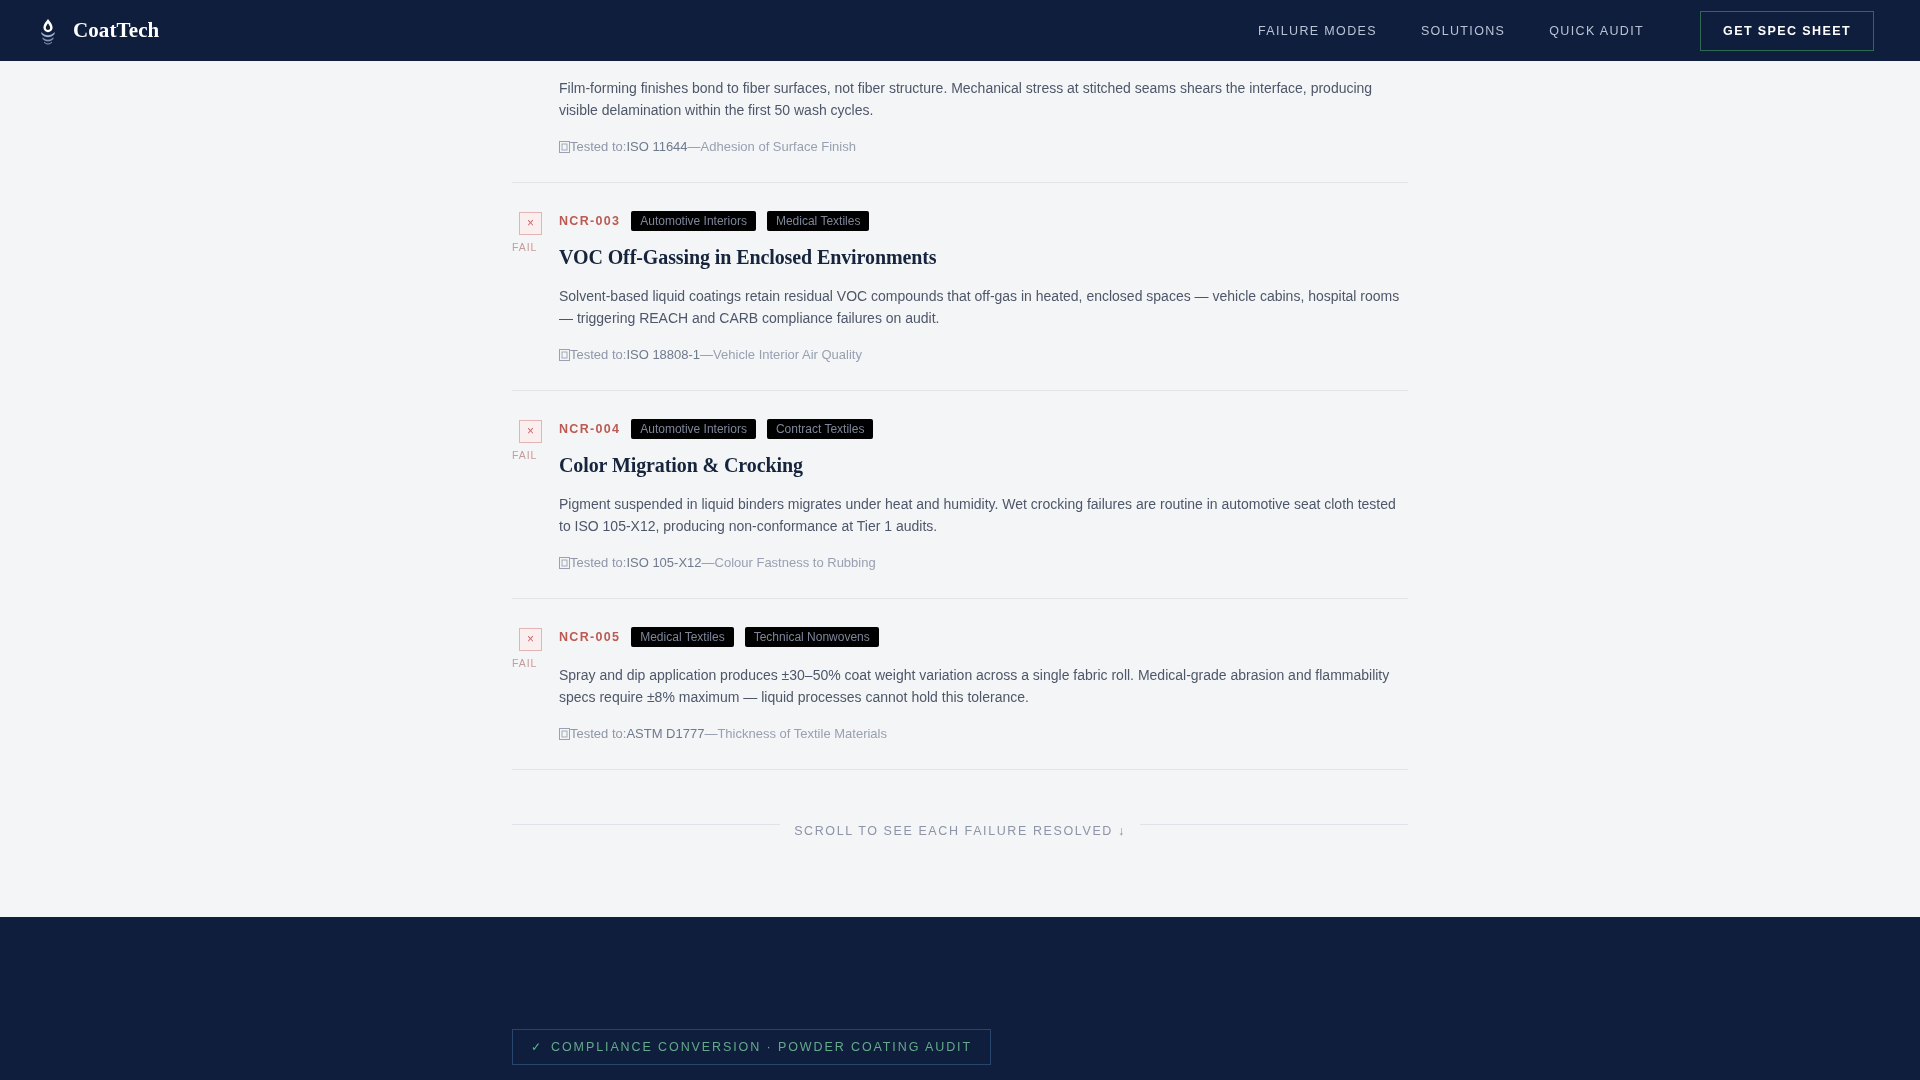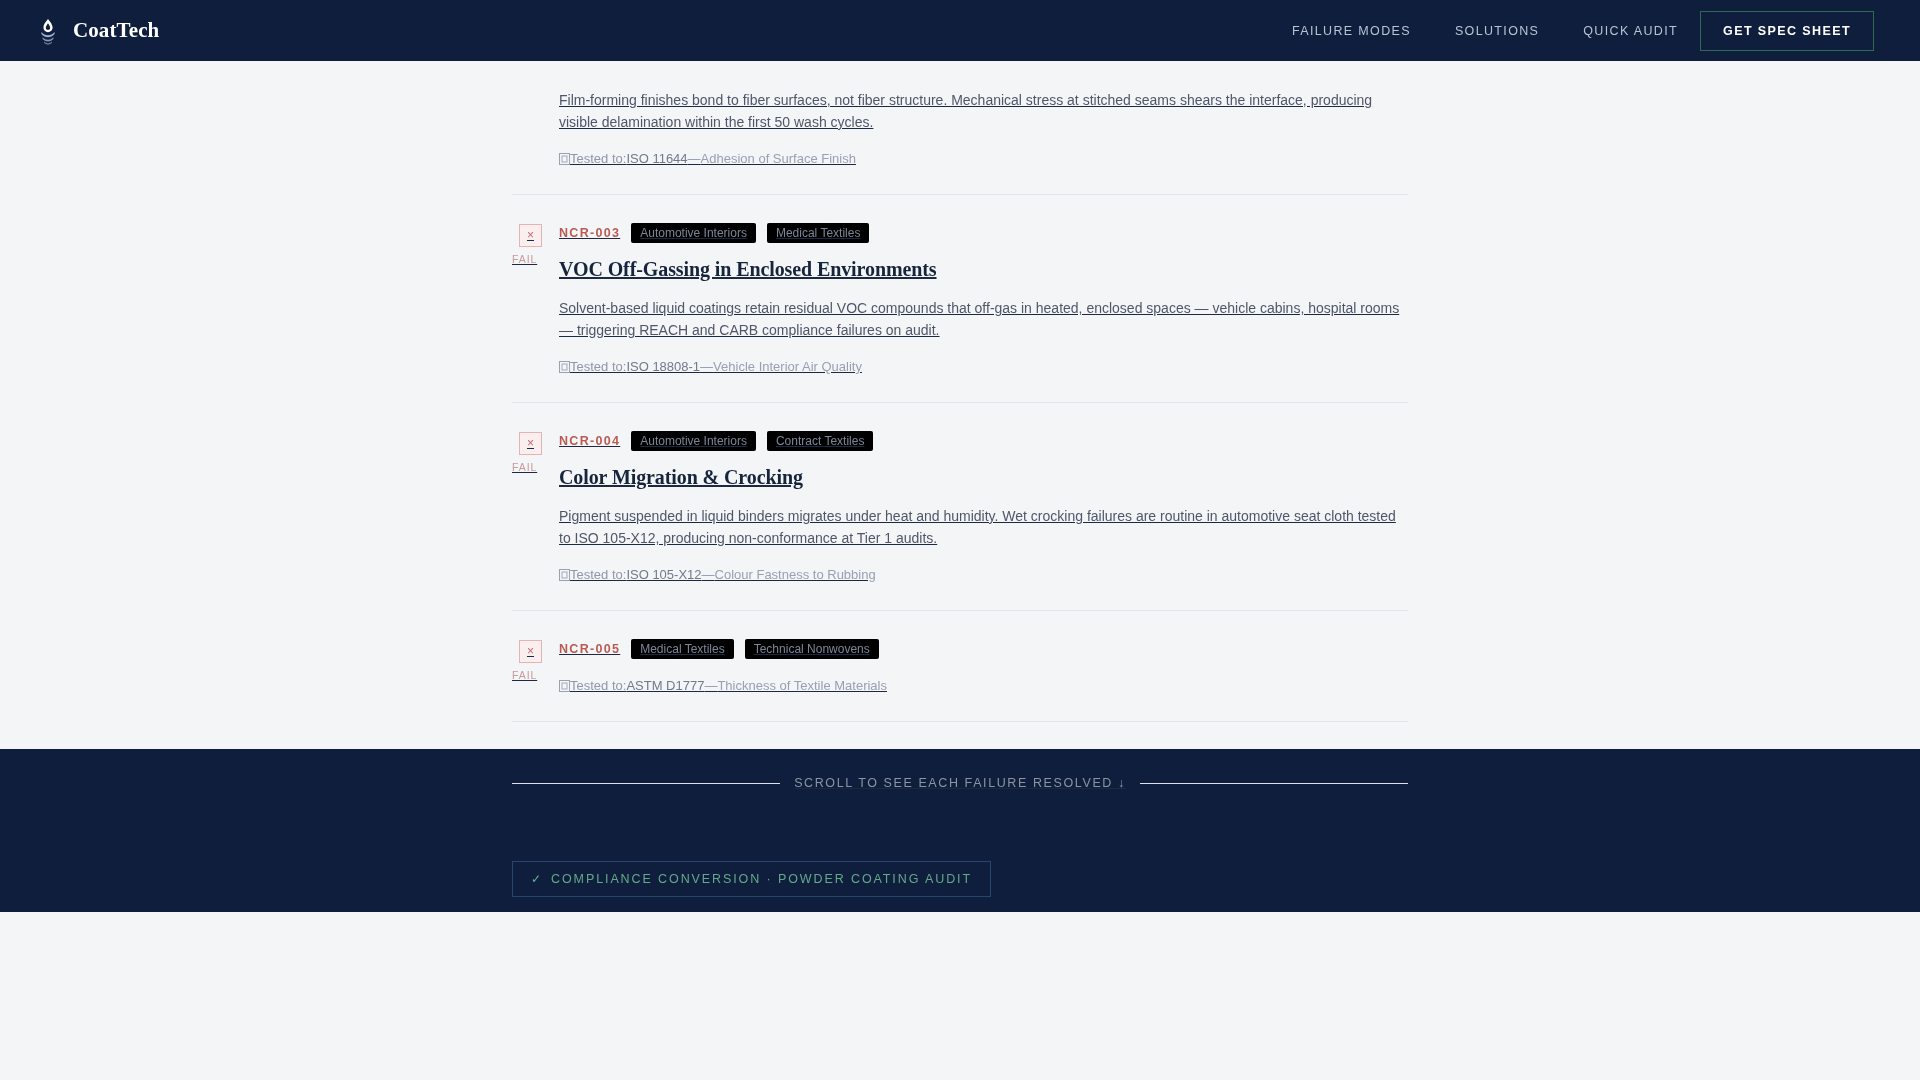--- a/index.html
+++ b/index.html
@@ -51,38 +51,38 @@
   .nav-link {
     font-size: 12.5px;
     letter-spacing: 1.35px;
     color: #b9c3d4;
     text-decoration: none;
     padding: 0 22px;
     white-space: nowrap;
     cursor: pointer;
   }
   .cta-button {
+    margin-left: 34px;
     border: 1px solid #2f6b52;
     background: transparent;
     color: #ffffff;
     font-family: "Liberation Sans", sans-serif;
     font-size: 12.5px;
     letter-spacing: 1.4px;
     font-weight: 700;
     padding: 12px 22px;
     cursor: pointer;
     white-space: nowrap;
   }
 
   
   .failures-section {
     background: #f4f5f7;
-    height: 688px;
-    padding-top: 12px;
-    text-decoration: underline;
+    height: 856px;
+    padding-top: 0;
   }
   .wrap {
     width: 896px;
     margin: 0 auto;
   }
 
   .ncr-card {
     padding: 27px 0 28px 0;
     border-bottom: 1px solid #e2e4e9;
     position: relative;
@@ -170,21 +170,20 @@
     width: 11px;
     height: 12px;
     display: inline-block;
   }
   .tested-std { color: #6f7a8d; }
   .tested-name { color: #98a0b1; }
 
   
   .scroll-hint {
     display: flex;
-    align-items: center;
     gap: 14px;
     margin-top: 54px;
   }
   .hint-rule {
     flex: 1 1 auto;
     height: 1px;
     background: #dfe2e8;
   }
   .hint-text {
     font-size: 12.5px;
@@ -330,20 +329,21 @@
         <div class="status-col">
           <span class="fail-chip">×</span>
           <span class="fail-word">FAIL</span>
         </div>
         <div class="card-body">
           <div class="meta-row">
             <span class="ncr-code">NCR-005</span>
             <span class="tag">Medical Textiles</span>
             <span class="tag">Technical Nonwovens</span>
           </div>
+          <p class="card-desc">Spray and dip application produces ±30–50% coat weight variation across a single fabric roll. Medical-grade abrasion and flammability specs require ±8% maximum — liquid processes cannot hold this tolerance.</p>
           <div class="tested-row">
             <span class="doc-icon">
               <svg width="11" height="12" viewBox="0 0 11 12" aria-hidden="true">
                 <rect x="0.5" y="0.5" width="10" height="11" fill="none" stroke="#9aa2b2"></rect>
                 <rect x="3" y="3" width="5" height="6" fill="none" stroke="#9aa2b2" stroke-width="0.9"></rect>
               </svg>
             </span>
             <span>Tested to:</span>
             <span class="tested-std">ASTM D1777</span>
             <span>—</span>

